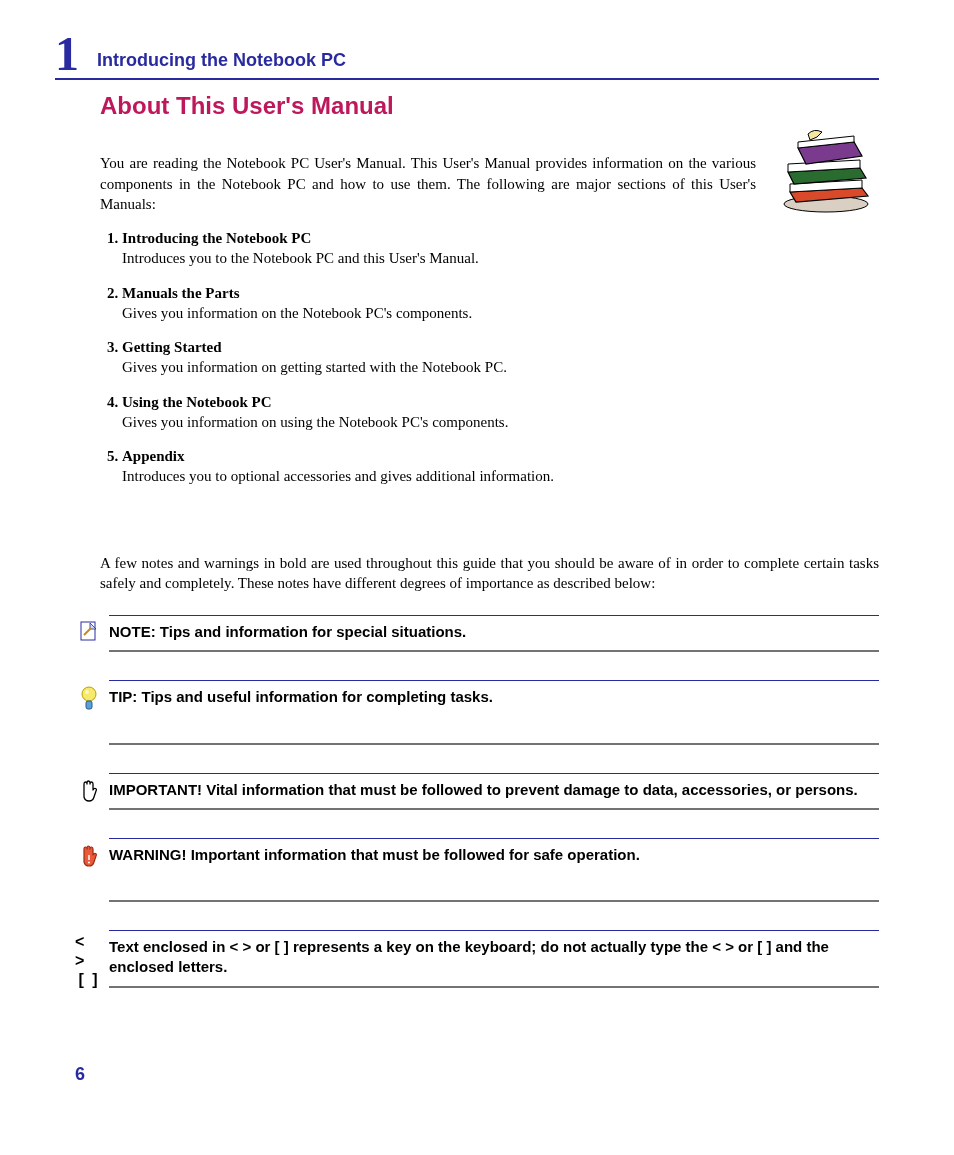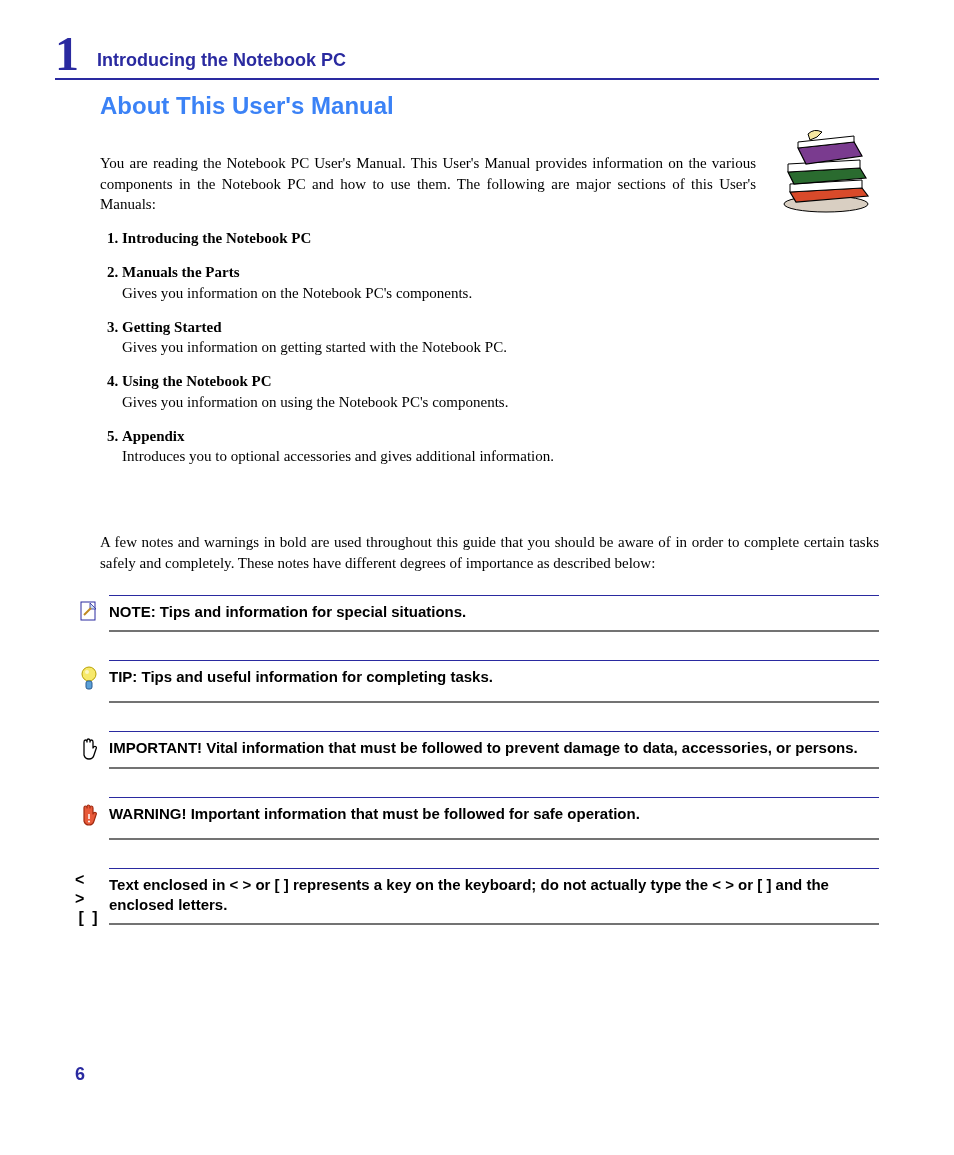--- a/index.html
+++ b/index.html
@@ -42,21 +42,21 @@
   }
   .section {
     margin-left: 25px;
     margin-right: 0;
   }
   h2.section-title {
     font-family: Arial, Helvetica, sans-serif;
     font-size: 24px;
     font-weight: bold;
     margin: 6px 0 4px 0;
-    color: #3b82f6;
+    color: #be185d;
   }
   .intro-block {
     display: flex;
     align-items: flex-end;
     gap: 18px;
   }
   .intro-text {
     flex: 1;
     font-size: 15px;
     line-height: 1.35;
@@ -114,21 +114,21 @@
     border-bottom: 2px solid #737373;
     padding: 6px 0 8px 0;
     margin-left: 6px;
     font-family: Arial, Helvetica, sans-serif;
     font-size: 15px;
     font-weight: bold;
     line-height: 1.35;
     min-height: 20px;
   }
   .callout.tall .content {
-    padding-bottom: 14px;
+    padding-bottom: 35px;
   }
   .key-symbols {
     display: flex;
     flex-direction: column;
     align-items: center;
     width: 28px;
     flex-shrink: 0;
     padding-top: 2px;
     font-family: Arial, Helvetica, sans-serif;
     font-weight: bold;
@@ -174,20 +174,21 @@
           <path d="M24 24 L80 18 L88 32 L32 40 Z" fill="#7a3b8f" stroke="#000" stroke-width="1.2"></path>
           <path d="M24 18 L80 12 L80 18 L24 24 Z" fill="#fff" stroke="#000" stroke-width="1"></path>
           <path d="M34 10 Q40 4 48 8 Q44 14 36 16 Z" fill="#f5e6a0" stroke="#000" stroke-width="1"></path>
         </svg>
       </div>
     </div>
 
     <ol class="sections-list">
       <li>
         <span class="li-title">Introducing the Notebook PC</span>
+        <span class="li-desc">Introduces you to the Notebook PC and this User's Manual.</span>
       </li>
       <li>
         <span class="li-title">Manuals the Parts</span>
         <span class="li-desc">Gives you information on the Notebook PC's components.</span>
       </li>
       <li>
         <span class="li-title">Getting Started</span>
         <span class="li-desc">Gives you information on getting started with the Notebook PC.</span>
       </li>
       <li>

